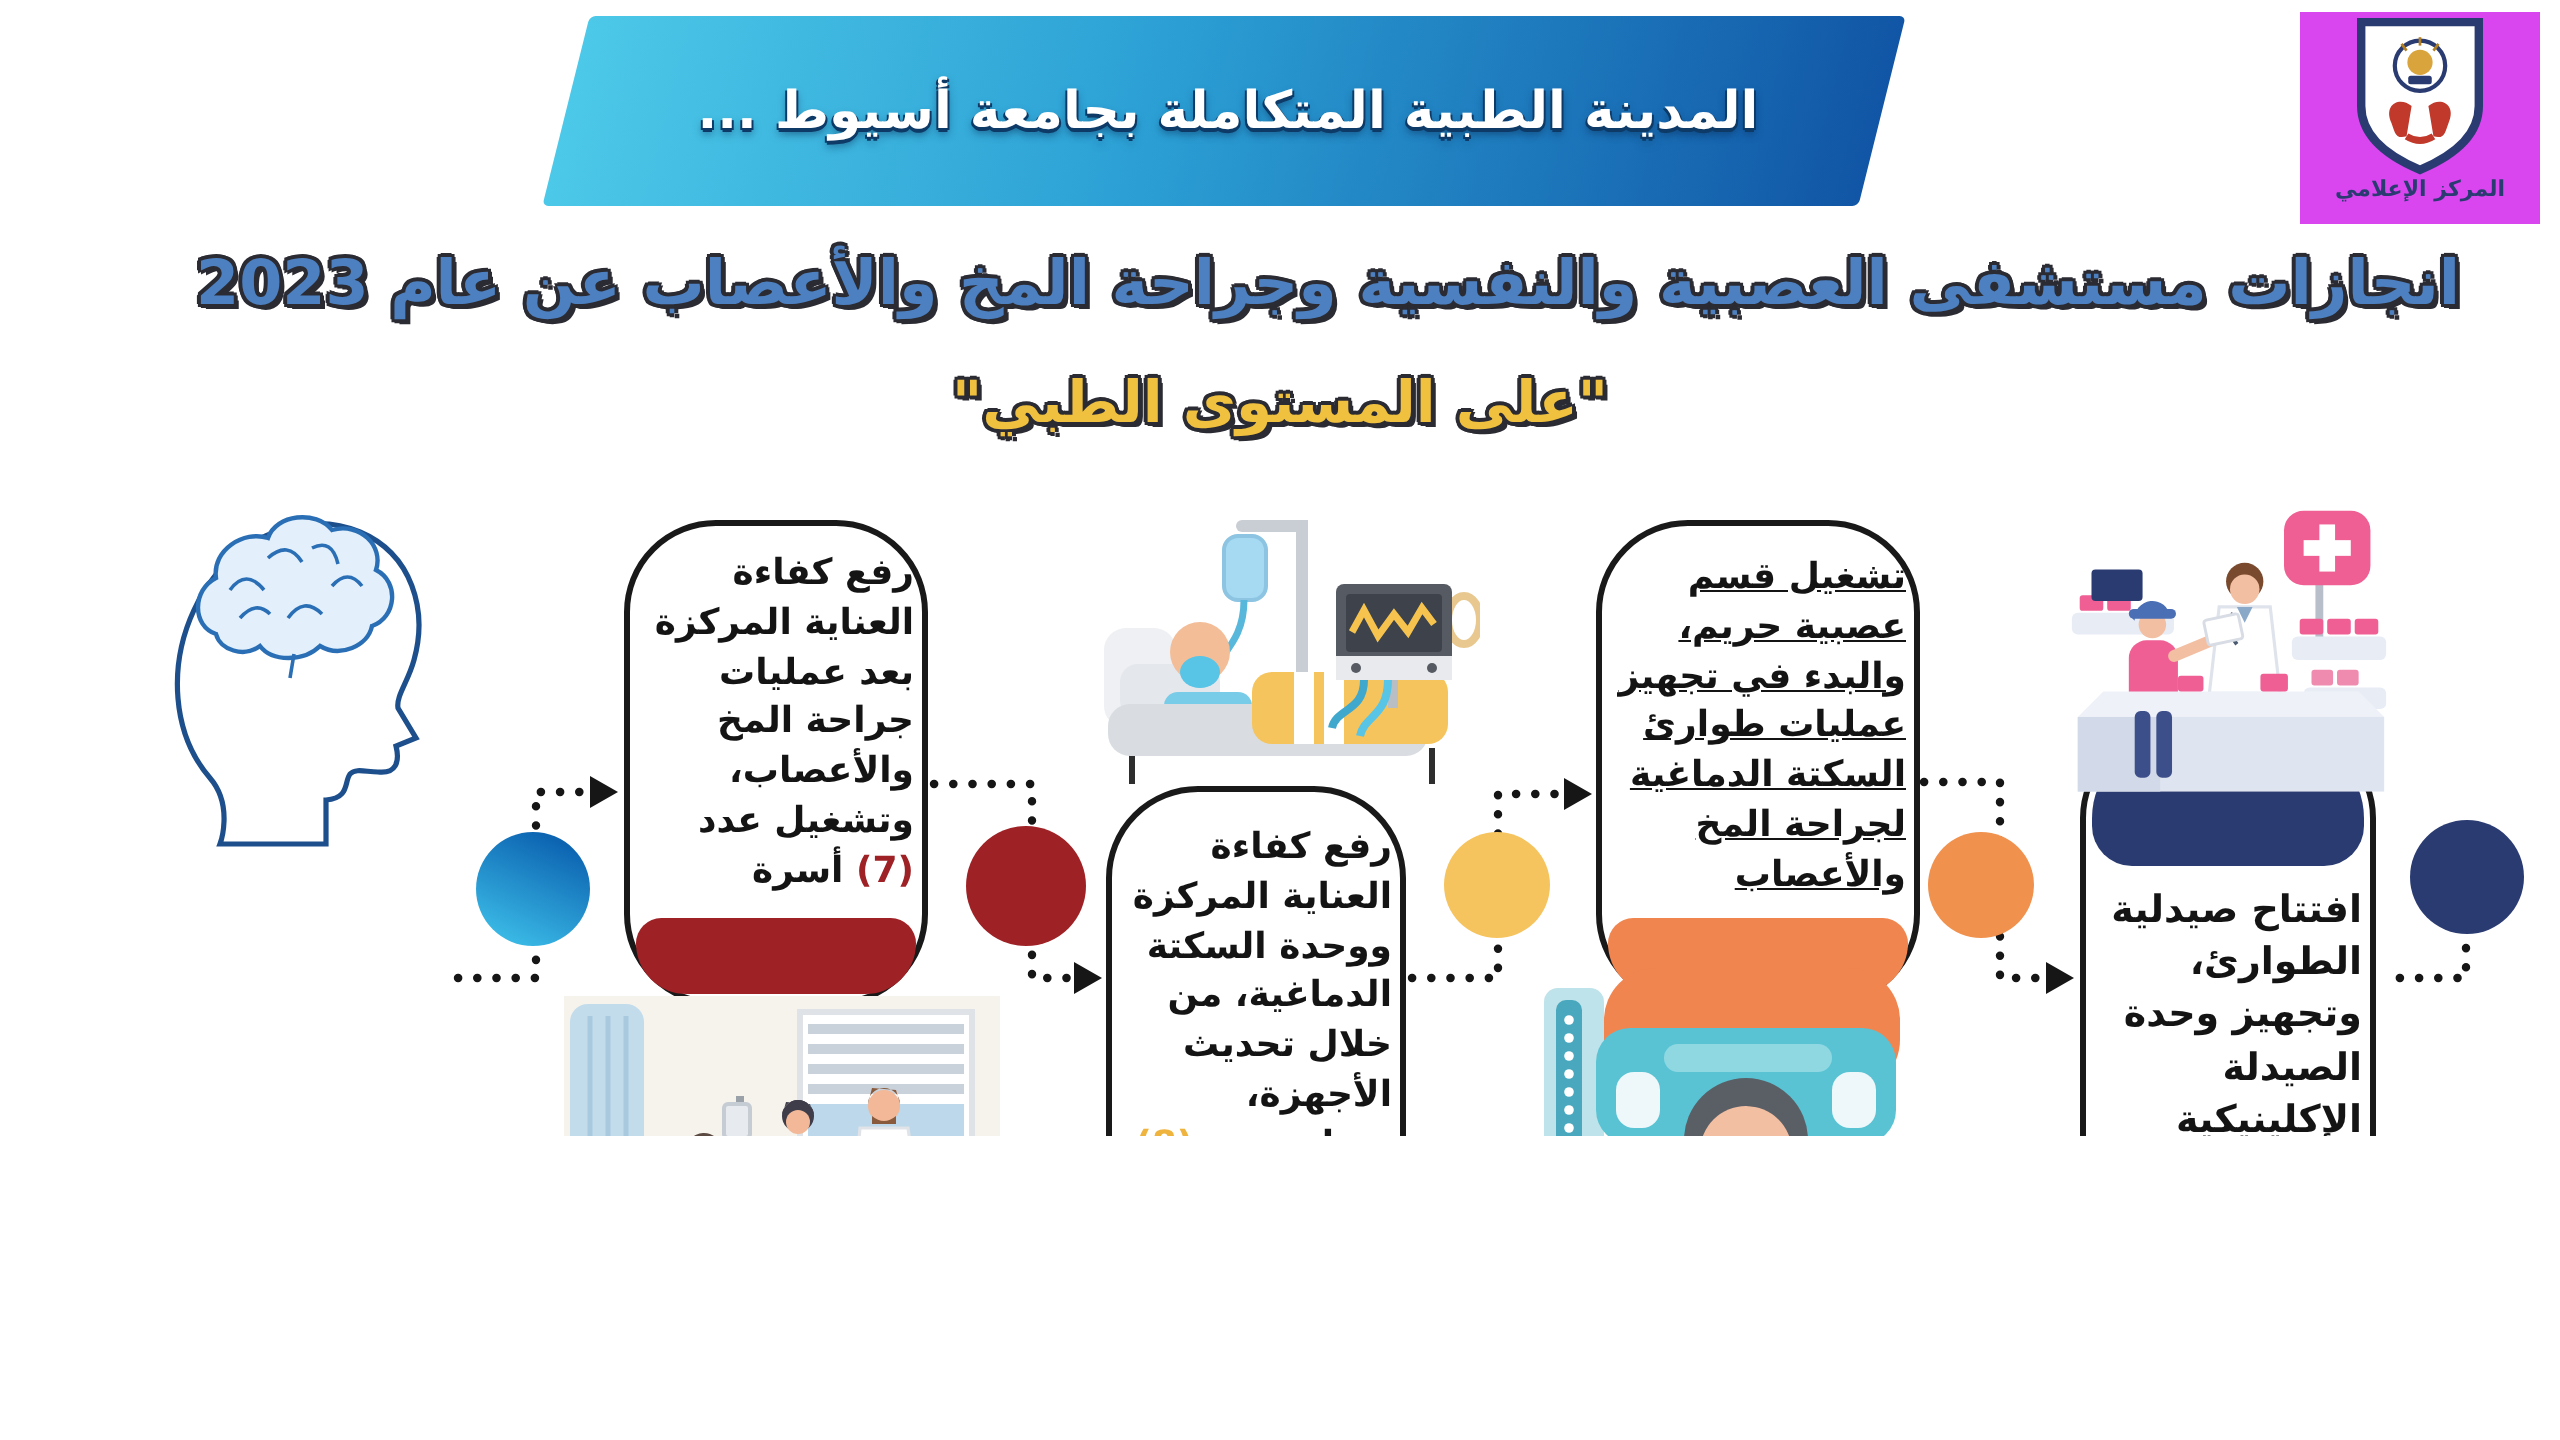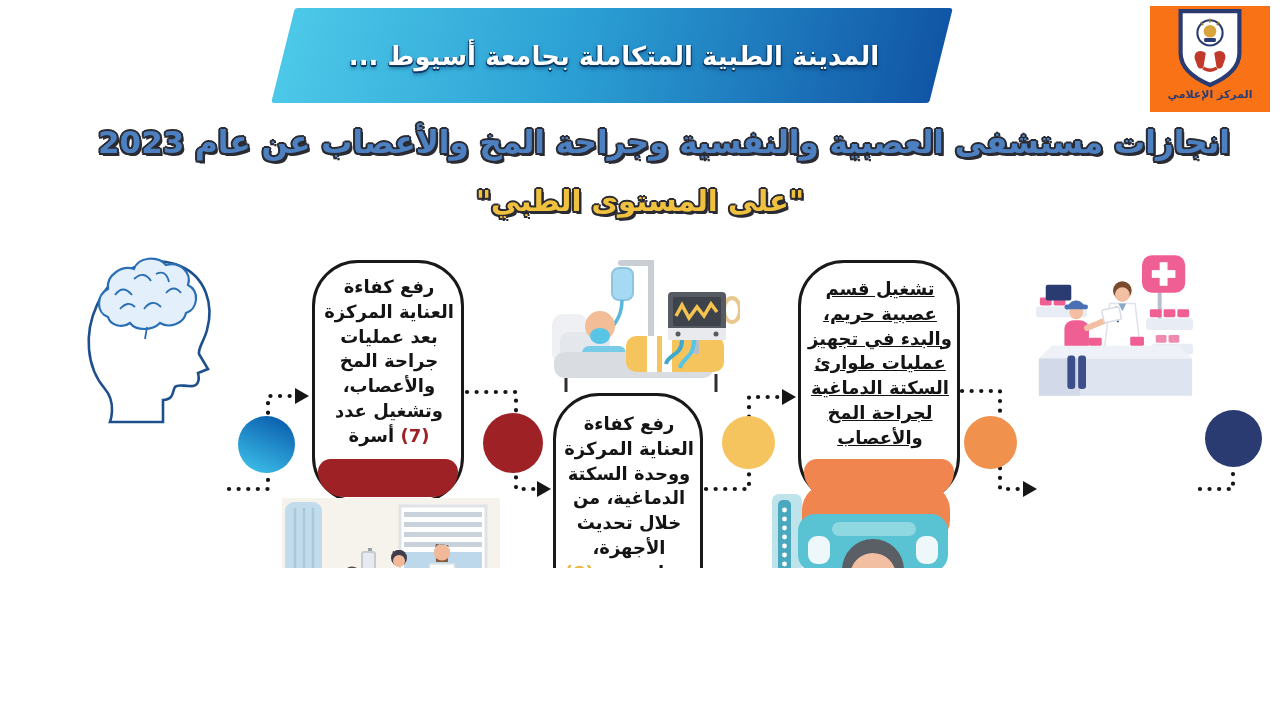--- a/index.html
+++ b/index.html
@@ -7,21 +7,21 @@
          font-family:"DejaVu Sans","Liberation Sans",sans-serif;}
   
   .banner-bg{position:absolute;left:283px;top:8px;width:658px;height:95px;
      background:linear-gradient(90deg,#4cc8e8 0%,#2b9fd4 45%,#1156a6 100%);
      transform:skewX(-14deg);border-radius:3px;}
   .banner-text{position:absolute;left:300px;top:10px;width:628px;height:92px;
      display:flex;flex-direction:column;justify-content:center;align-items:center;
      direction:rtl;color:#fff;font-weight:bold;font-size:26px;line-height:45px;
      text-shadow:0 2px 0 #0d3a66,1px 1px 0 #0d3a66,-1px 1px 0 #0d3a66,0 3px 4px rgba(8,40,80,.55);}
   
-  .logo{position:absolute;left:1150px;top:6px;width:120px;height:106px;background:#f97316;
+  .logo{position:absolute;left:1150px;top:6px;width:120px;height:106px;background:#d946ef;
         display:flex;flex-direction:column;align-items:center;}
   .logo-caption{direction:rtl;color:#2a3b72;font-weight:bold;font-size:11px;margin-top:-2px;}
   
   .title1{position:absolute;left:0;top:124px;width:1280px;text-align:center;direction:rtl;
      font-weight:bold;font-size:31px;color:#4d80c0;
      text-shadow:-2px 0 0 #2b2b33,2px 0 0 #2b2b33,0 -2px 0 #2b2b33,0 2px 0 #2b2b33,
        -1.5px -1.5px 0 #2b2b33,1.5px -1.5px 0 #2b2b33,-1.5px 1.5px 0 #2b2b33,2.5px 2.5px 0 #2b2b33;padding-left:24px;}
   .title2{position:absolute;left:0;top:184px;width:1280px;text-align:center;direction:rtl;
      font-weight:bold;font-size:29px;color:#f0c13f;
      text-shadow:-2px 0 0 #2b2b33,2px 0 0 #2b2b33,0 -2px 0 #2b2b33,0 2px 0 #2b2b33,
@@ -29,21 +29,21 @@
   
   .card{position:absolute;background:#fff;border:3px solid #191919;border-radius:46px;
         box-sizing:border-box;z-index:3;}
   .card-header,.card-footer{position:absolute;left:3px;right:3px;}
   .card-header{top:3px;border-radius:40px 40px 20px 20px;}
   .card-footer{bottom:3px;border-radius:20px 20px 40px 40px;}
   .hdr-blue{height:74px;background:linear-gradient(100deg,#35c3e4 5%,#1161ae 90%);}
   .hdr-navy{height:64px;background:#2a3b72;}
   .ftr-red{height:38px;background:#9e2125;}
   .ftr-orange{height:38px;background:#f0854f;}
-  .card-text{position:absolute;left:6px;right:4px;direction:rtl;text-align:center;
+  .card-text{position:absolute;left:6px;right:4px;direction:rtl;text-align:right;
      font-weight:bold;color:#141414;font-size:18px;line-height:1.38;}
   .num-blue{color:#1b75bc;} .num-red{color:#9e2125;} .num-yellow{color:#efb43e;}
   #card1{left:68px;top:352px;width:157px;height:358px;}
   #card1 .card-text{top:88px;}
   #card2{left:312px;top:260px;width:152px;height:243px;}
   #card2 .card-text{top:12px;}
   #card3{left:553px;top:393px;width:150px;height:257px;}
   #card3 .card-text{top:16px;}
   #card4{left:798px;top:260px;width:162px;height:243px;}
   #card4 .card-text{top:14px;text-decoration:underline;}
@@ -127,20 +127,24 @@
 
   <div class="card" id="card3">
     <div class="card-text"><span>رفع كفاءة العناية المركزة ووحدة السكتة الدماغية، من خلال تحديث الأجهزة، وزيادة عدد </span><span class="num-yellow">(8)</span><span> الطبي كهربائية</span></div>
   </div>
 
   <div class="card" id="card4">
     <div class="card-text">تشغيل قسم عصبية حريم، والبدء في تجهيز عمليات طوارئ السكتة الدماغية لجراحة المخ والأعصاب</div>
     <div class="card-footer ftr-orange"></div>
   </div>
 
+  <div class="card" id="card5">
+    <div class="card-header hdr-navy"></div>
+    <div class="card-text">افتتاح صيدلية الطوارئ، وتجهيز وحدة الصيدلة الإكلينيكية</div>
+  </div>
 
   <svg class="illus" id="illus-head" width="160" height="205" viewBox="0 0 160 205">
     <path d="M45 152 C 26 130 24 96 37 68 C 52 34 90 16 120 29 C 146 40 154 68 147 93
              C 144 104 138 111 139 117 L 148 132 L 138 136 C 140 144 138 150 129 149
              C 123 149 118 147 115 150 C 112 154 115 162 103 163 L 103 185 L 50 185
              C 50 185 57 166 45 152 Z" fill="#ffffff" stroke="#1d4f8c" stroke-width="2.6"></path>
     <path d="M48 80 C 36 76 36 58 48 52 C 46 38 62 28 74 32 C 78 20 98 18 106 28
              C 120 24 132 36 128 48 C 140 54 138 72 126 76 C 124 86 110 92 100 86
              C 92 94 76 94 70 86 C 62 92 50 88 48 80 Z" fill="#e3f0fb" stroke="#2a6fb5" stroke-width="2.2"></path>
     <g fill="none" stroke="#2a6fb5" stroke-width="1.8">

